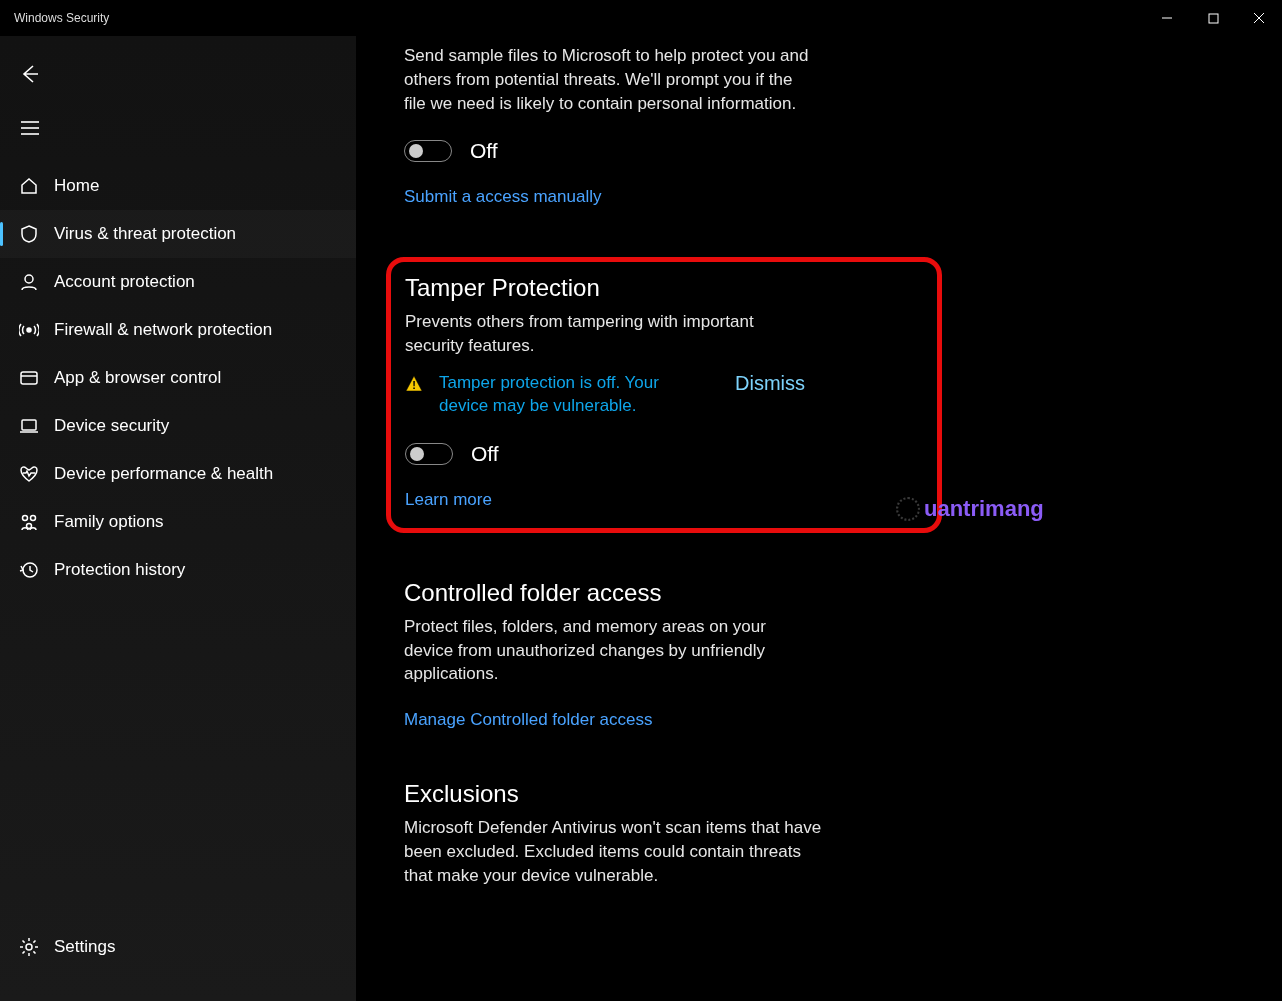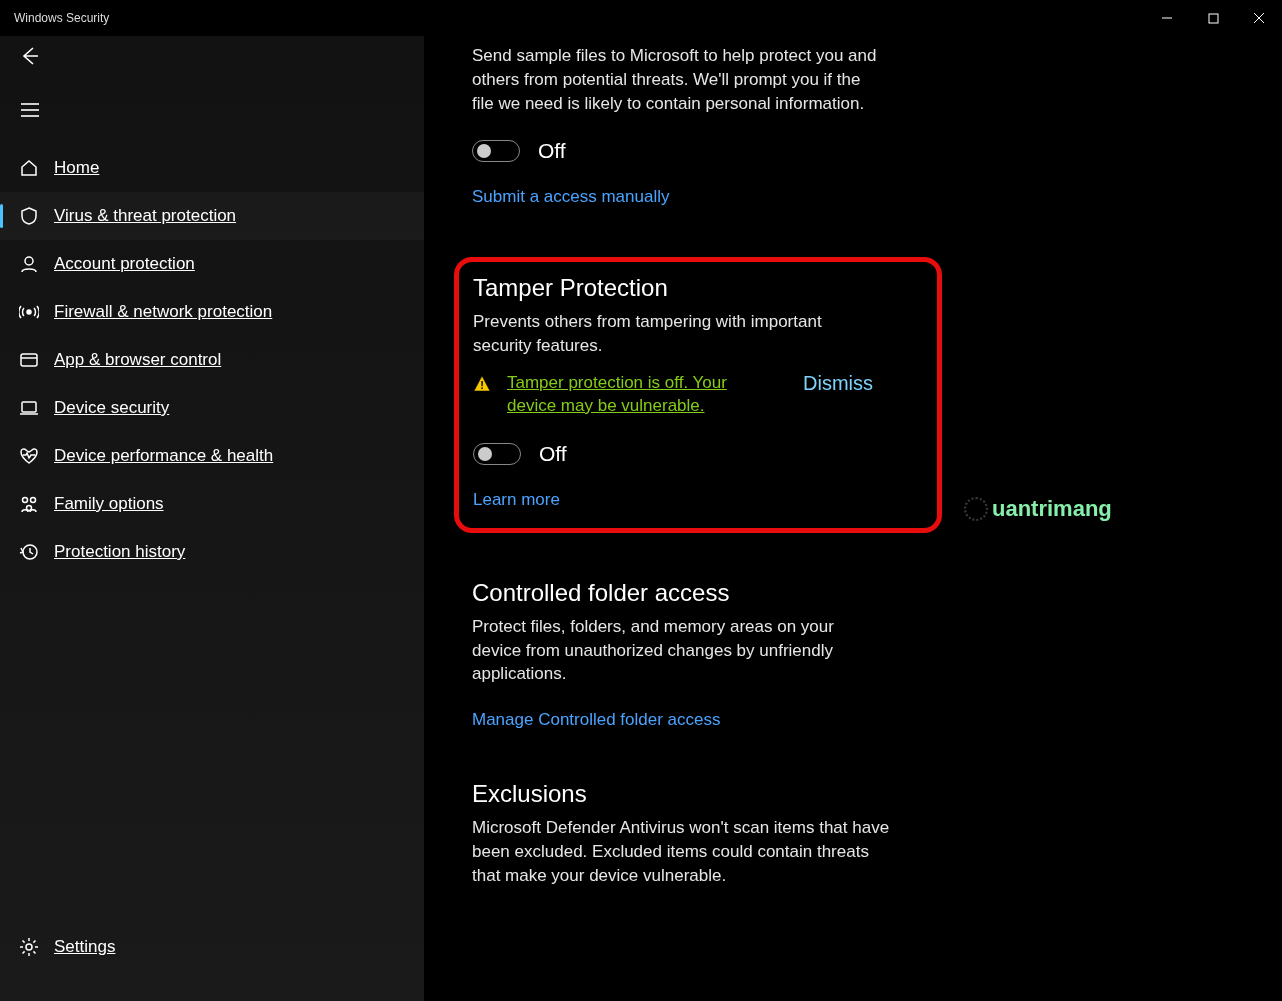--- a/index.html
+++ b/index.html
@@ -37,26 +37,26 @@
     color: #fff;
     font-size: 12px;
   }
   .win-btn svg { stroke: #fff; }
   
   .app {
     display: flex;
     height: calc(1001px - 36px);
   }
   .sidebar {
-    width: 424px;
+    width: 356px;
     background: linear-gradient(180deg, #121212 0%, #151515 40%, #1a1a1a 100%);
     display: flex;
     flex-direction: column;
-    position: relative;
-    text-decoration: underline;
+    padding-top: 18px;
+    position: relative;
   }
   .side-icon-btn {
     width: 48px;
     height: 40px;
     display: flex;
     align-items: center;
     justify-content: center;
     margin-left: 6px;
   }
   .side-icon-btn svg { stroke: #fff; }
@@ -171,35 +171,34 @@
   }
   .warning-icon {
     width: 18px;
     height: 18px;
     flex: 0 0 18px;
     margin-right: 16px;
     margin-top: 3px;
   }
   .warning-text {
     font-size: 17px;
-    color: #84cc16;
+    color: #0ea5e9;
     max-width: 240px;
     line-height: 1.35;
-    text-decoration: underline;
   }
   .dismiss {
     color: #7dd3fc;
     font-size: 20px;
     margin-left: auto;
     cursor: pointer;
     text-align: center;
   }
   .watermark {
     position: absolute;
-    color: #86efac;
+    color: #8b5cf6;
     font-size: 22px;
     font-weight: 600;
     left: 540px;
     top: 460px;
     display: flex;
     align-items: center;
     gap: 4px;
     pointer-events: none;
   }
   .watermark .g {

